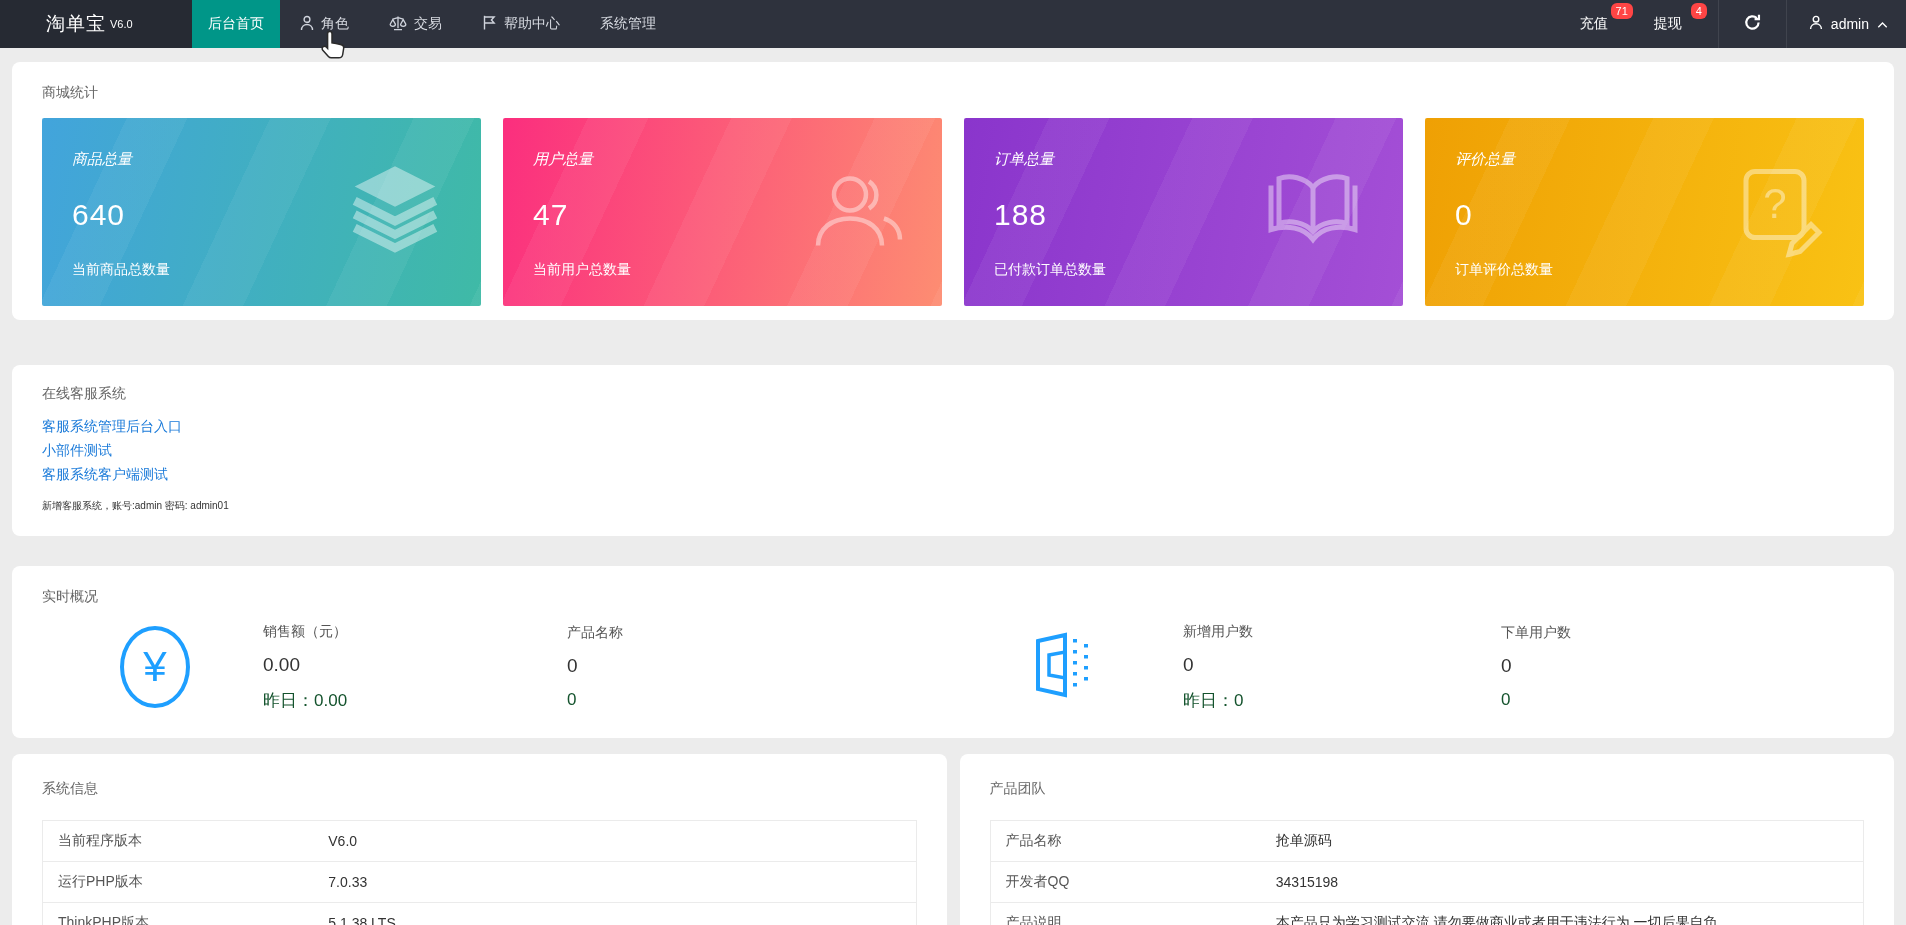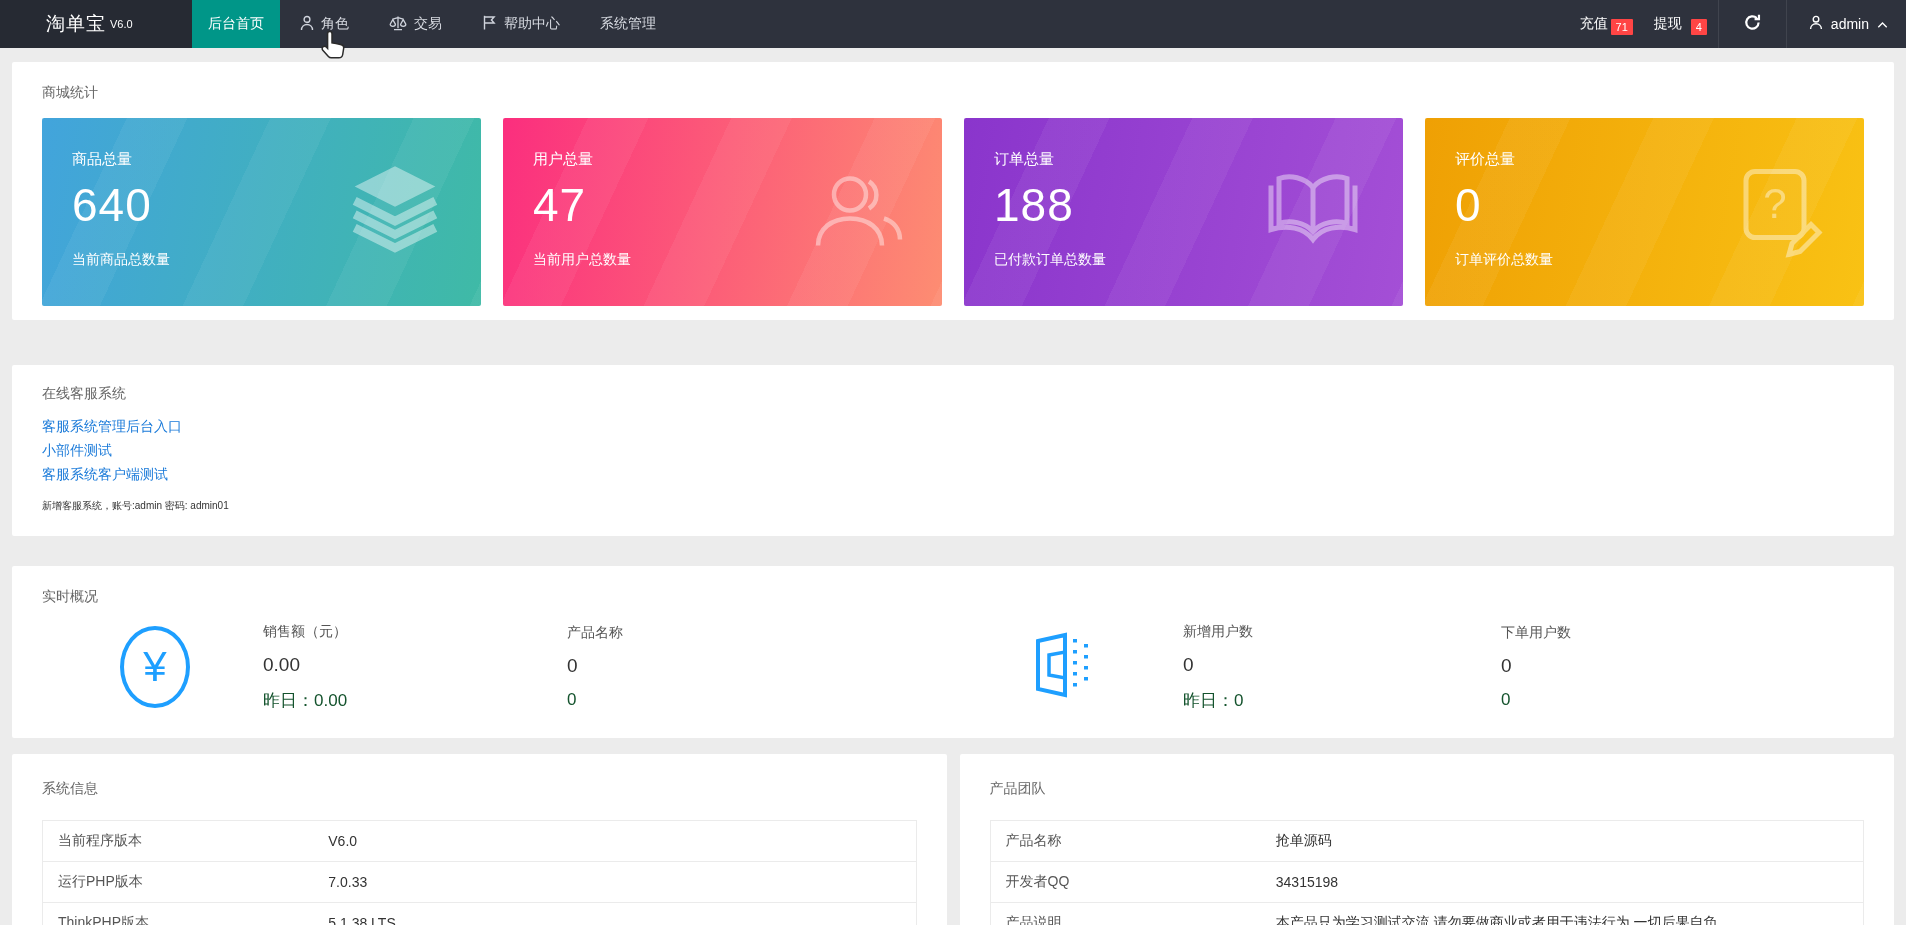--- a/index.html
+++ b/index.html
@@ -8,41 +8,41 @@
 
   
   .navbar { height:48px; background:#2e323d; display:flex; align-items:stretch; color:#fff; }
   .logo { width:192px; background:#262a33; display:flex; align-items:center; padding-left:46px; font-size:19px; color:#fff; letter-spacing:1px; flex:0 0 auto; }
   .logo sup { font-size:11px; margin-left:4px; letter-spacing:0; }
   .nav-menu { display:flex; align-items:stretch; }
   .nav-item { display:flex; align-items:center; gap:7px; padding:0 20px; font-size:14px; color:#d8dbe2; cursor:pointer; }
   .nav-item.active { background:#009688; color:#fff; padding:0 16px; }
   .nav-right { margin-left:auto; display:flex; align-items:stretch; }
   .nav-chip { position:relative; display:flex; align-items:center; padding:0 10px; margin-right:26px; font-size:14px; cursor:pointer; }
-  .badge { position:absolute; top:19px; right:-15px; background:#ff4545; color:#fff; font-size:11px; line-height:16px; min-width:16px; text-align:center; border-radius:1px; padding:0 5px; }
+  .badge { position:absolute; top:3px; right:-15px; background:#ff4545; color:#fff; font-size:11px; line-height:16px; min-width:16px; text-align:center; border-radius:6px; padding:0 5px; }
   .nav-divider { width:1px; background:rgba(255,255,255,.09); flex:0 0 auto; }
   .icon-btn { display:flex; align-items:center; padding:0 24px; cursor:pointer; }
   .user-box { display:flex; align-items:center; gap:8px; padding:0 18px 0 22px; cursor:pointer; font-size:14px; }
 
   
   .content { padding:14px 12px 0; }
-  .panel { background:#fff; border-radius:2px; }
+  .panel { background:#fff; border-radius:8px; }
   .panel-title { font-size:14px; color:#666; }
 
   .panel-stats { padding:22px 30px 14px; margin-bottom:45px; }
   .cards { display:flex; gap:22px; margin-top:16px; }
   .card { flex:1; height:188px; position:relative; color:#fff; padding:32px 0 0 30px; overflow:hidden; border-radius:2px; }
   .card::before { content:''; position:absolute; inset:-40px; background:repeating-linear-gradient(115deg, rgba(255,255,255,.055) 0 55px, rgba(255,255,255,0) 55px 130px); }
   .card > * { position:relative; }
   .card-products { background:linear-gradient(100deg,#42a4dc,#3fbaa6); }
   .card-users    { background:linear-gradient(100deg,#fb2e7e,#fd8d72); }
   .card-orders   { background:linear-gradient(100deg,#8a35cc,#a44fd6); }
   .card-reviews  { background:linear-gradient(100deg,#efa004,#f9c214); }
-  .card-label { font-size:15px; }
-  .card-value { font-size:46px; line-height:52px; margin-top:10px; letter-spacing:1px; }
+  .card-label { font-size:15px;font-style:italic; }
+  .card-value { font-size:30px; line-height:52px; margin-top:20px; letter-spacing:1px; }
   .card-desc { font-size:14px; margin-top:20px; }
   .card-icon { position:absolute; right:38px; top:50%; transform:translateY(-50%); opacity:.42; }
 
   .panel-service { padding:20px 30px 22px; margin-bottom:30px; }
   .service-link { display:block; width:fit-content; color:#1a7ad9; font-size:14px; line-height:17px; margin-top:7px; text-decoration:none; cursor:pointer; }
   .service-link:first-of-type { margin-top:15px; }
   .service-note { margin-top:14px; color:#333; font-size:10px; line-height:17px; }
 
   .panel-realtime { padding:22px 30px 30px; margin-bottom:16px; }
   .realtime-row { display:flex; align-items:center; margin-top:20px; height:82px; }

